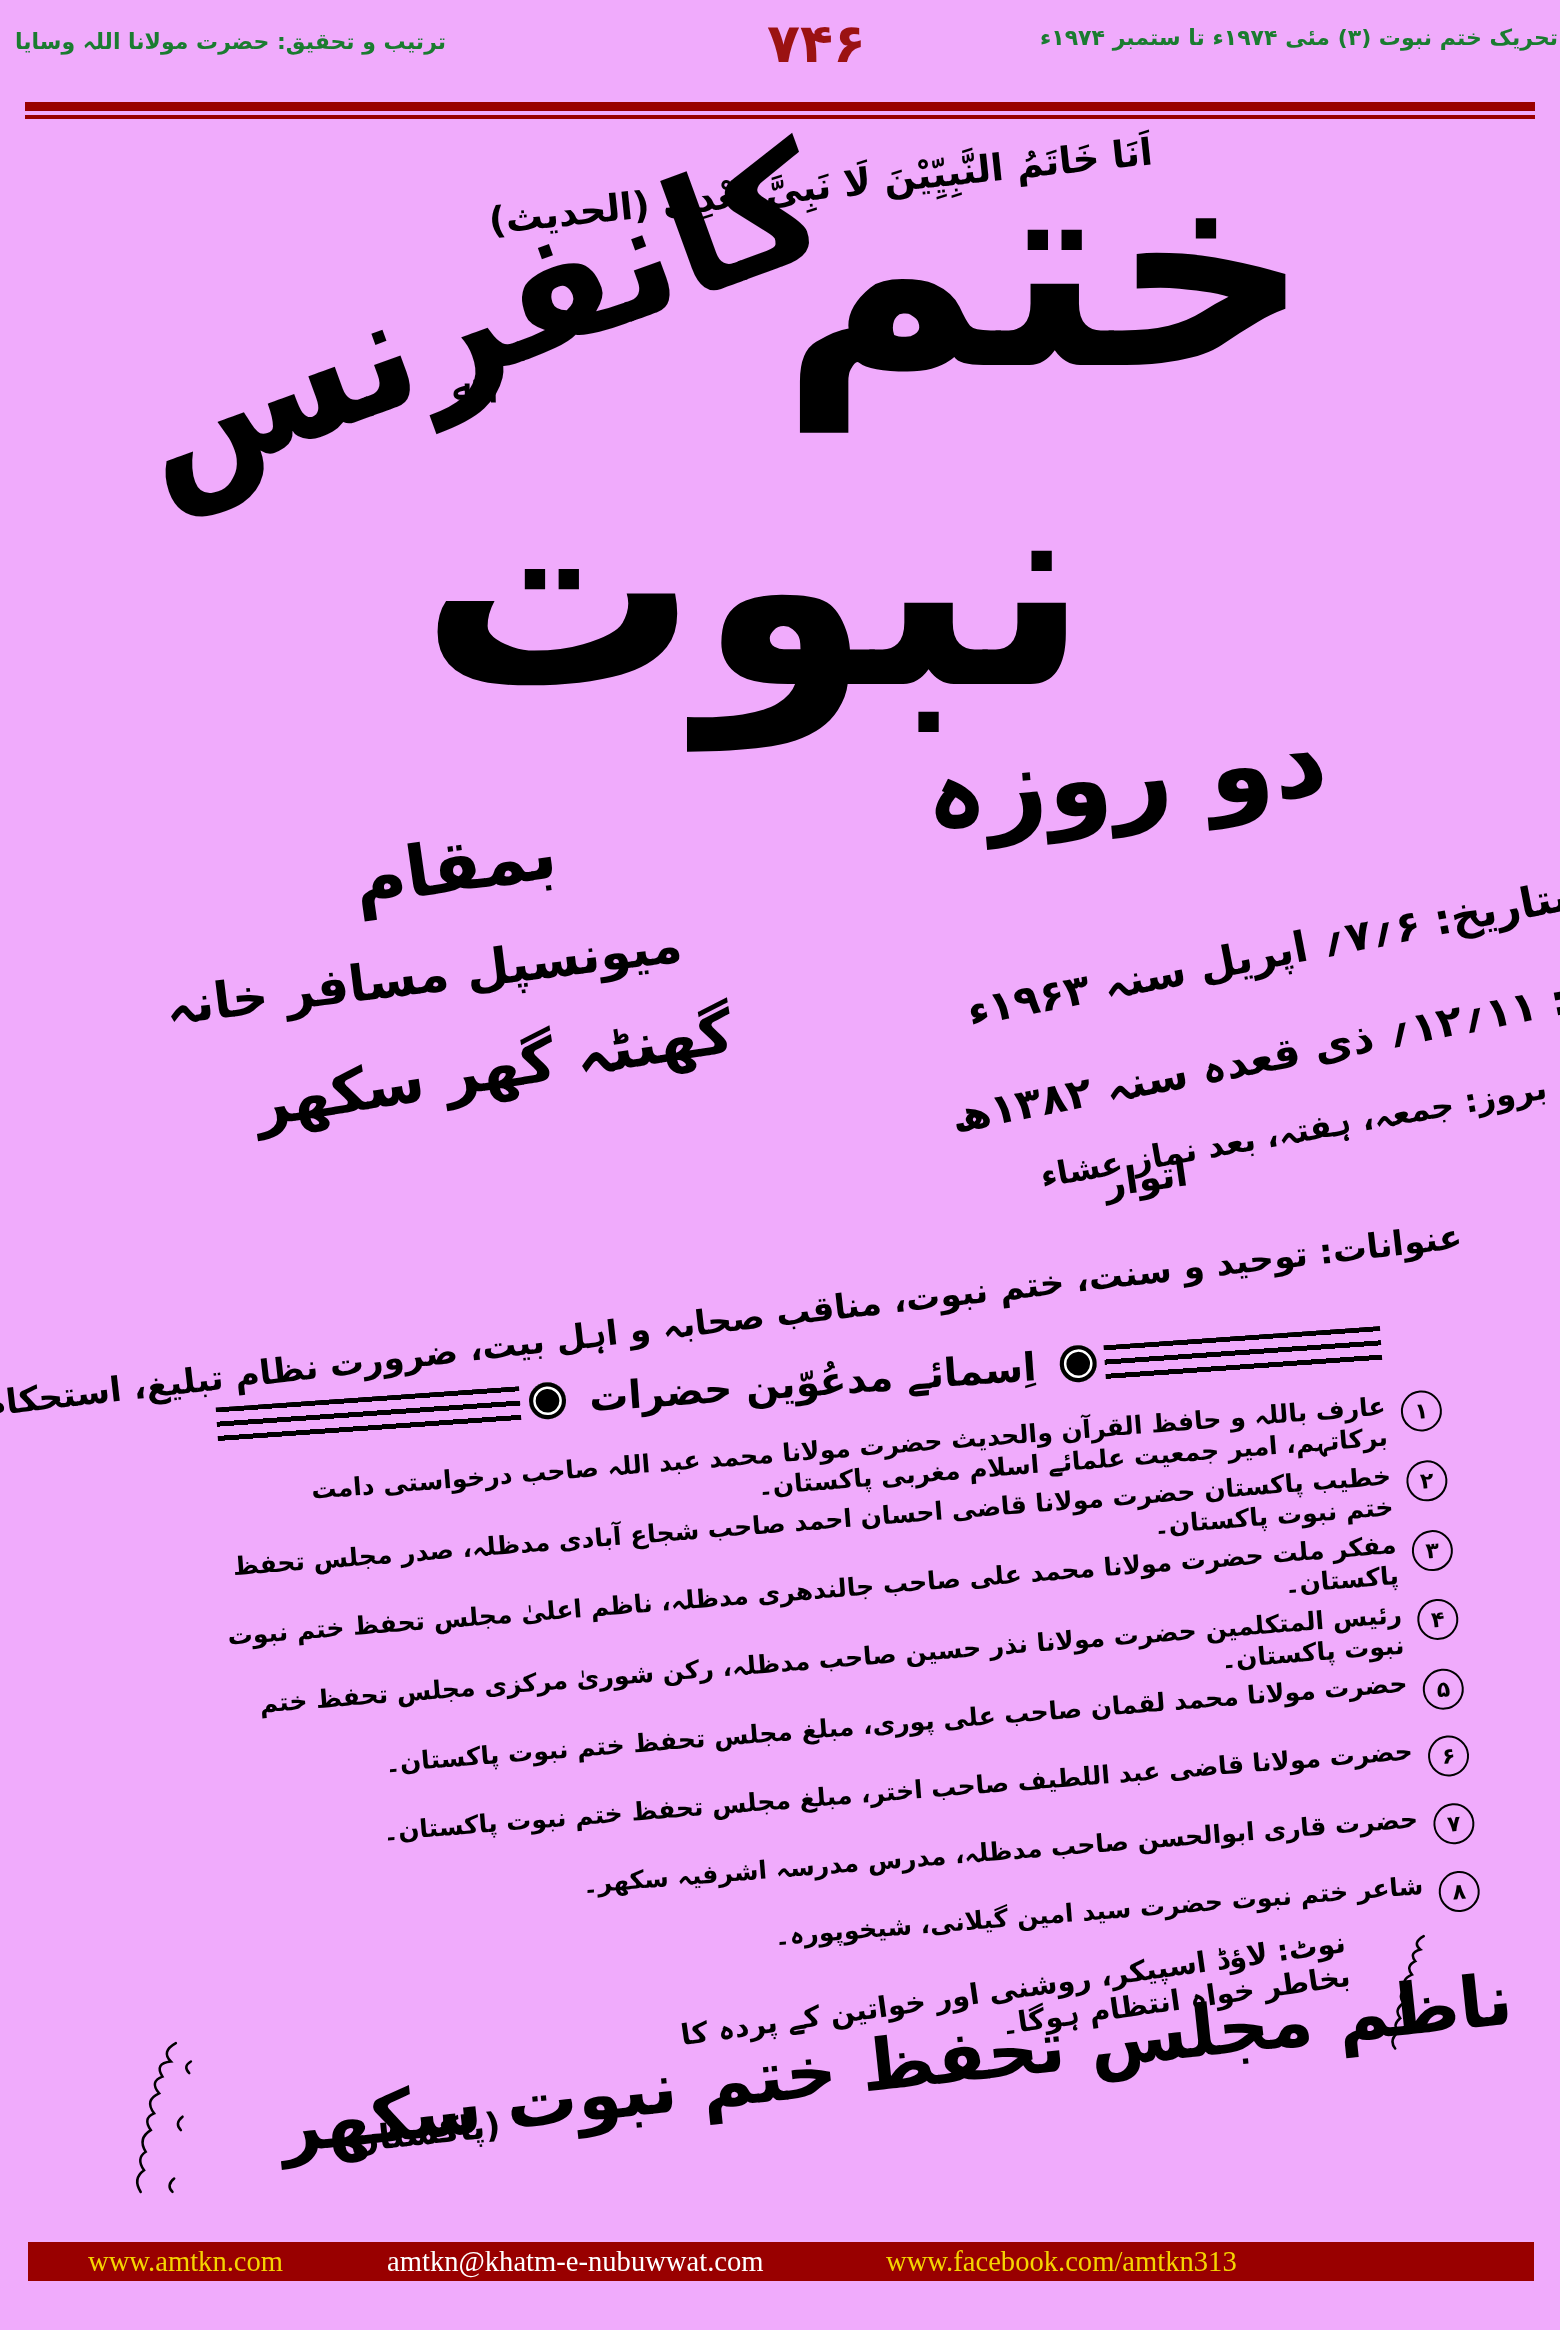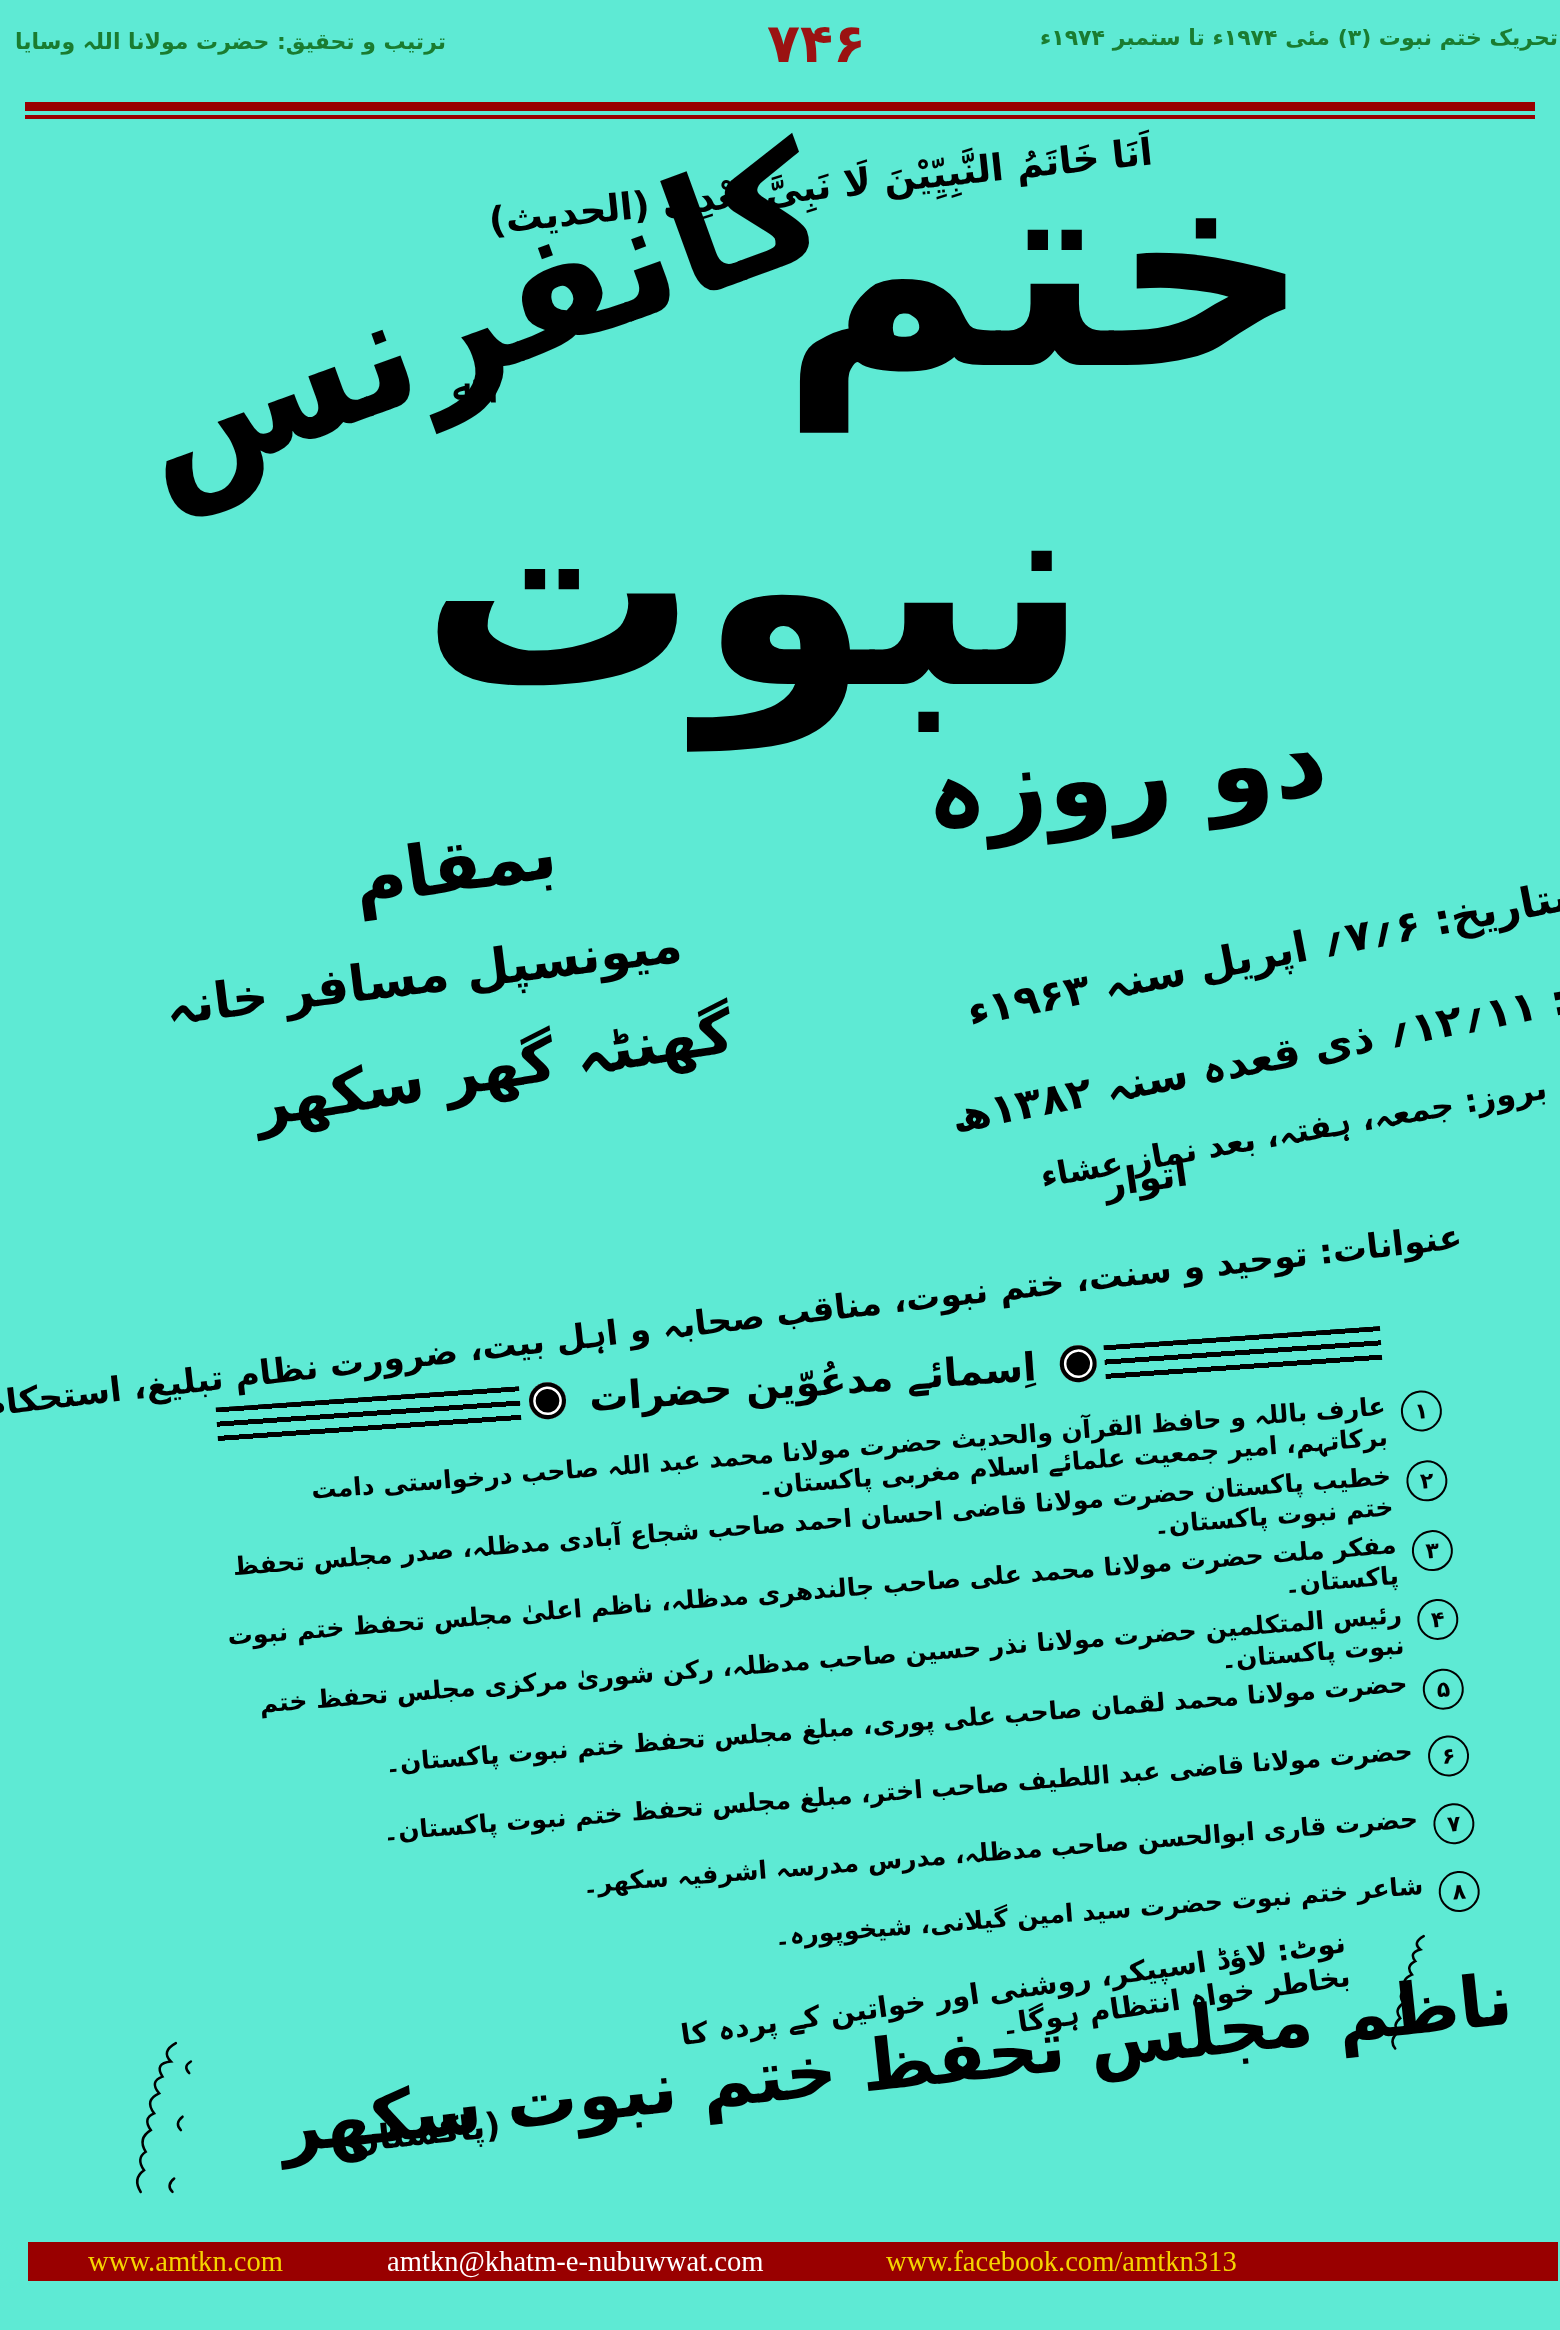--- a/index.html
+++ b/index.html
@@ -1,16 +1,16 @@
 <!DOCTYPE html>
 <html lang="ur" style="font-size:13.4px"><head>
 <meta charset="utf-8">
 <style>
   html,body{margin:0;padding:0;background:#e8e8e8;}
-  #page{position:relative;width:1560px;height:2330px;background:#5eead4;overflow:hidden;
+  #page{position:relative;width:1560px;height:2330px;background:#f0abfc;overflow:hidden;
         font-family:"DejaVu Sans",sans-serif;}
   .abs{position:absolute;}
   .u{direction:rtl;white-space:nowrap;color:#000;font-family:"DejaVu Sans",sans-serif;}
   
   .hdr-side{color:#1a7c30;font-size:22px;font-weight:bold;top:28.6px;}
   .hdr-left{left:15px;}
   .hdr-right{right:2px;top:25px;}
   .hdr-num{left:732px;top:11.8px;width:134px;color:#9b1212;
            font-size:54px;font-weight:bold;}
   .rule{left:25px;width:1510px;background:#990000;}
@@ -51,21 +51,21 @@
           font-size:22px;font-weight:bold;color:#000;font-family:"DejaVu Sans",sans-serif;}
   .sp-text{direction:rtl;text-align:right;font-size:25px;line-height:31px;color:#000;
            font-family:"DejaVu Sans",sans-serif;font-weight:bold;}
   .note{left:579px;top:1925px;width:764px;font-size:28.6px;font-weight:bold;white-space:normal;
         text-align:right;transform:rotate(-8deg);transform-origin:top right;}
   
   .organizer{left:277px;top:2022px;font-size:71px;font-weight:bold;transform:rotate(-6deg);}
   .organizer-sub{left:334px;top:2113px;font-size:34px;font-weight:bold;transform:rotate(-6deg);}
   .squiggle{stroke:#000;fill:none;stroke-width:3;stroke-linecap:round;}
   
-  .footer-bar{left:28px;top:2242px;width:1506px;height:39px;background:#990000;padding-left:24px;}
+  .footer-bar{left:28px;top:2242px;width:1506px;height:39px;background:#990000;}
   .f-link{position:absolute;top:0;line-height:39px;font-family:"Liberation Serif",serif;
           font-size:28.6px;white-space:nowrap;}
   .f-left{left:60px;color:#f5d400;}
   .f-center{left:359px;color:#ffffff;}
   .f-right{left:858px;color:#f5d400;text-align:center;}
 </style>
 </head>
 <body>
 
 <div id="page">

